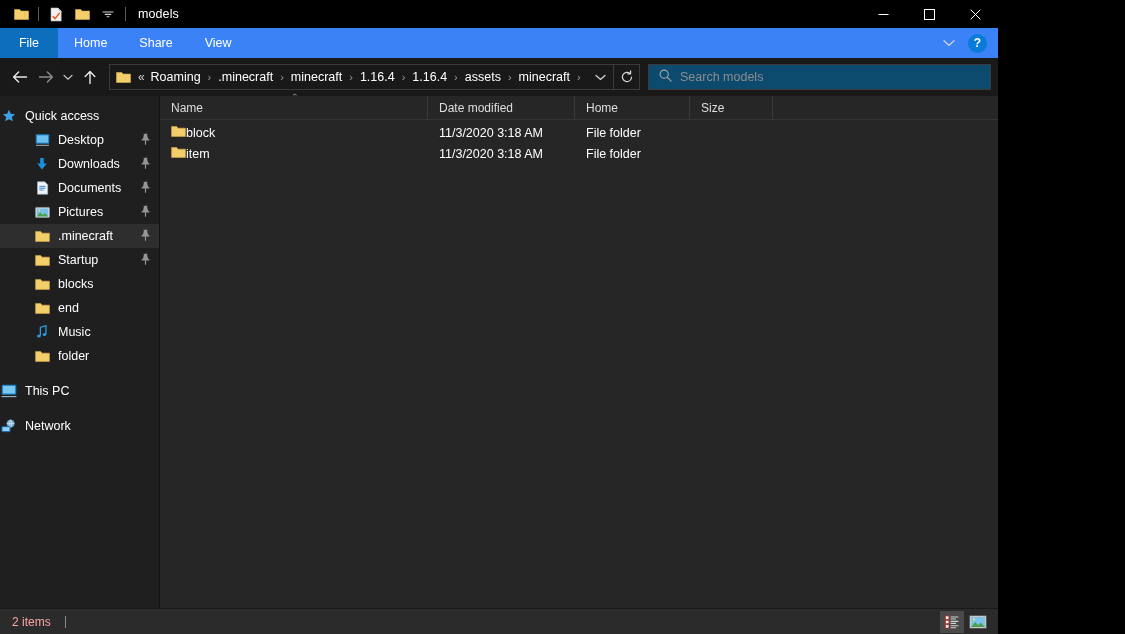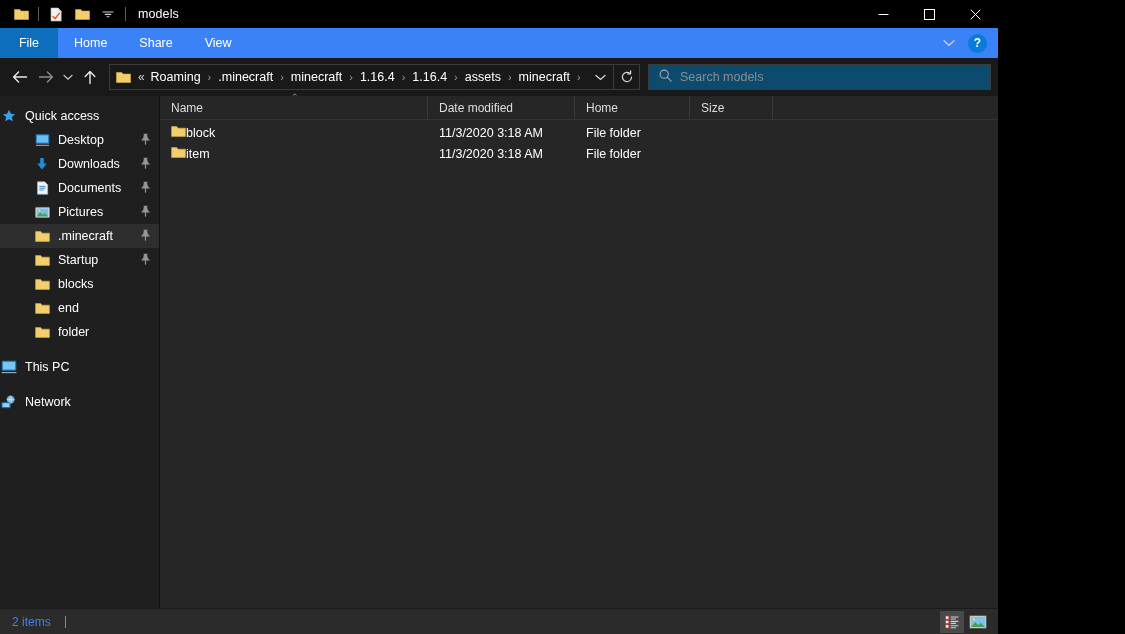--- a/index.html
+++ b/index.html
@@ -200,21 +200,21 @@
 
   
   .statusbar {
     height: 26px; min-height: 26px;
     background: #2b2b2b;
     border-top: 1px solid #1a1a1a;
     display: flex; align-items: center;
     position: relative;
   }
   .status-text {
-    color: #3b82f6; font-size: 12px; padding-left: 12px;
+    color: #fca5a5; font-size: 12px; padding-left: 12px;
   }
   .status-sep {
     width: 1px; height: 12px; background: #8a8a8a; margin-left: 14px;
   }
   .viewbtns {
     position: absolute; right: 8px; top: 0; height: 26px;
     display: flex; align-items: center; gap: 2px;
   }
   .viewbtn {
     width: 24px; height: 22px;
@@ -477,20 +477,30 @@
 
       <div class="nav-row lvl1">
         <span class="ico">
           <svg width="15" height="13" viewBox="0 0 15 13">
               <path d="M0.6 1.6h5.1l1.3 1.6H14.4v8.2H0.6z" fill="#f3ce6b" stroke="#d7b24f" stroke-width="0.6"></path>
             </svg>
         </span>
         <span class="lbl">end</span>
       </div>
 
+      <div class="nav-row lvl1">
+        <span class="ico">
+          <svg width="12" height="14" viewBox="0 0 12 14">
+            <path d="M4.4 10.6V2.2l5.6-1.4v8.1" fill="none" stroke="#2f9ae0" stroke-width="1.3"></path>
+            <ellipse cx="2.9" cy="11" rx="1.9" ry="1.6" fill="#2f9ae0"></ellipse>
+            <ellipse cx="8.5" cy="9.6" rx="1.7" ry="1.5" fill="#2f9ae0"></ellipse>
+          </svg>
+        </span>
+        <span class="lbl">Music</span>
+      </div>
 
       <div class="nav-row lvl1">
         <span class="ico">
           <svg width="15" height="13" viewBox="0 0 15 13">
               <path d="M0.6 1.6h5.1l1.3 1.6H14.4v8.2H0.6z" fill="#f3ce6b" stroke="#d7b24f" stroke-width="0.6"></path>
             </svg>
         </span>
         <span class="lbl">folder</span>
       </div>
 

